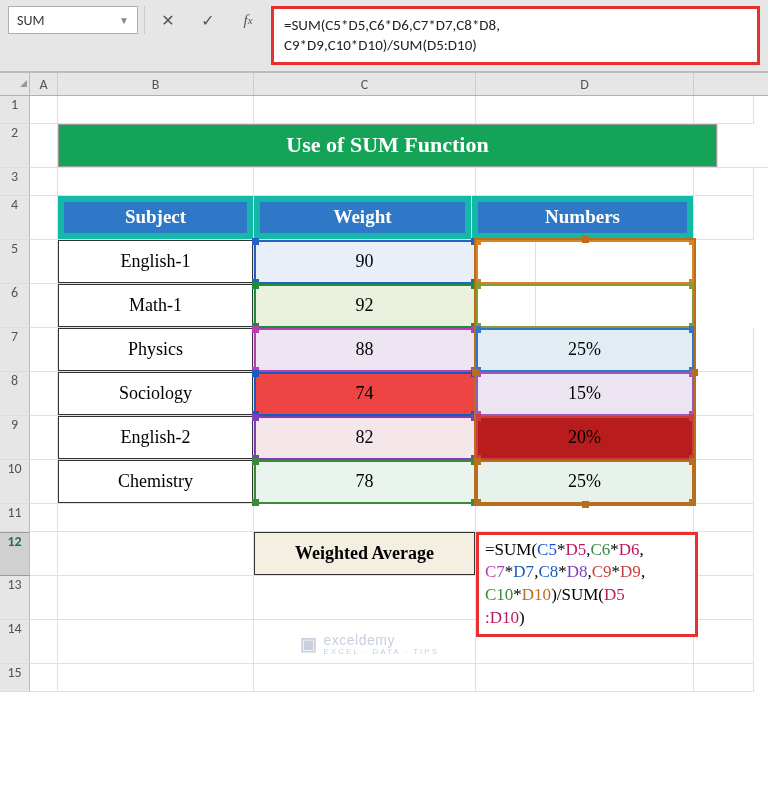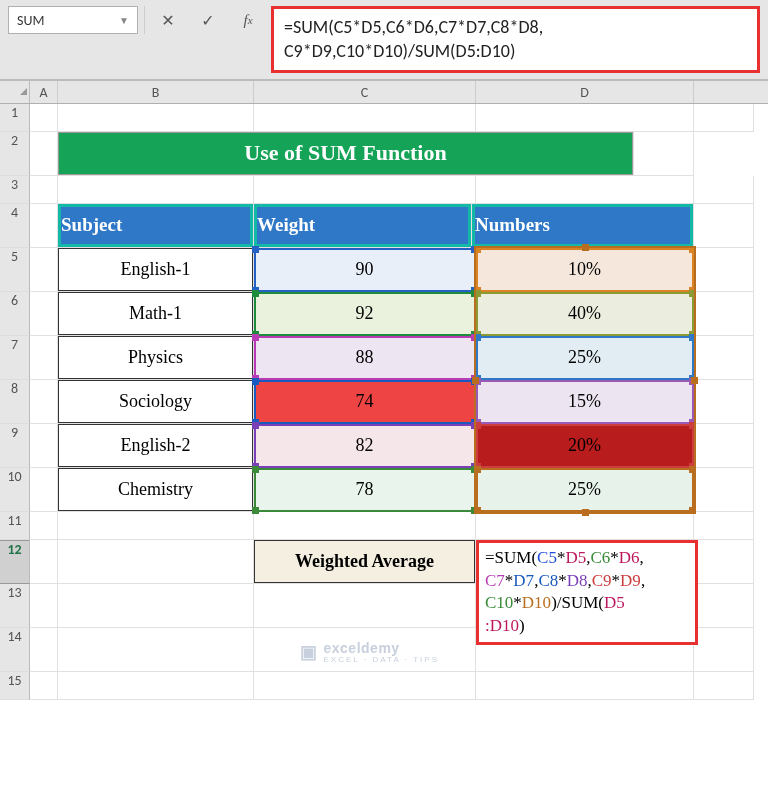--- a/index.html
+++ b/index.html
@@ -43,21 +43,21 @@
 }
 .fb-btn.cancel { color: #555; }
 .fb-btn.enter { color: #555; }
 .fb-btn.fx { font-style: italic; font-family: "Times New Roman", serif; font-size: 15px; }
 .formula-input {
   flex: 1;
   background: #fff;
   border: 3px solid #e83030;
   min-height: 58px;
   padding: 6px 10px;
-  font-size: 18px;
+  font-size: 15px;
   font-family: Calibri, Arial, sans-serif;
   color: #222;
   line-height: 1.35;
   white-space: pre-wrap;
 }
 .sheet-wrap {
   position: relative;
 }
 .col-heads {
   display: flex;
@@ -107,23 +107,23 @@
   display:flex;align-items:center;justify-content:center;
   height:100%;
   border:1px solid #999;
 }
 .th {
   background:#2f78c7;
   color:#fff;
   font-family:"Times New Roman", serif;
   font-weight:bold;
   font-size:19px;
-  display:flex;align-items:center;
+  display:flex;align-items:center;justify-content:center;
   height:100%;
-  border:3px solid #14b8a6;
+  border:6px solid #14b8a6;
 }
 .subj {
   font-family:"Times New Roman", serif;
   font-size:18px;
   display:flex;align-items:center;justify-content:center;
   border:1px solid #333;
   height:100%;
 }
 .numcell, .wtcell {
   font-family:"Times New Roman", serif;
@@ -221,21 +221,21 @@
       <div class="gr" style="height:28px">
           <div class="gc cA"></div>
           <div class="gc cB"></div>
           <div class="gc cC"></div>
           <div class="gc cD"></div>
           <div class="gc cE"></div>
         </div>
 
       <div class="gr r44">
           <div class="gc cA"></div>
-        <div class="gc" style="width:576px;padding:0">
+        <div class="gc" style="width:660px;padding:0">
           <div class="title-bar">
               <span>Use of SUM Function</span>
             </div>
         </div>
           <div class="gc cE"></div>
       </div>
 
       <div class="gr" style="height:28px">
           <div class="gc cA"></div>
           <div class="gc cB"></div>
@@ -269,42 +269,32 @@
         <div class="gc cB" style="padding:0">
             <div class="subj">
               <span>English-1</span>
             </div>
           </div>
         <div class="gc cC" style="padding:0">
             <div class="numcell tint-b">
               <span>90</span>
             </div>
           </div>
-        <div class="gc cD" style="padding:0">
-            <div class="wtcell tint-do">
-              <span>10%</span>
-            </div>
-          </div>
         <div class="gc cE"></div>
         </div>
       <div class="gr r44">
           <div class="gc cA"></div>
         <div class="gc cB" style="padding:0">
             <div class="subj">
               <span>Math-1</span>
             </div>
           </div>
         <div class="gc cC" style="padding:0">
             <div class="numcell tint-g">
               <span>92</span>
-            </div>
-          </div>
-        <div class="gc cD" style="padding:0">
-            <div class="wtcell tint-dg">
-              <span>40%</span>
             </div>
           </div>
         <div class="gc cE"></div>
         </div>
       <div class="gr r44">
           <div class="gc cA"></div>
         <div class="gc cB" style="padding:0">
             <div class="subj">
               <span>Physics</span>
             </div>
@@ -505,20 +495,20 @@
       <div class="cell-formula-box" style="left:446px;top:436px;width:222px;">
         <span>=SUM(</span><span class="c-blue">C5</span><span>*</span><span class="c-orange">D5</span><span>,</span><span class="c-dgreen">C6</span><span>*</span><span class="c-orange">D6</span><span>,</span><br>
         <span class="c-mag">C7</span><span>*</span><span class="c-dblue">D7</span><span>,</span><span class="c-dblue">C8</span><span>*</span><span class="c-purple">D8</span><span>,</span><span class="c-red">C9</span><span>*</span><span class="c-red">D9</span><span>,</span><br>
         <span class="c-dgreen">C10</span><span>*</span><span class="c-brown">D10</span><span>)/SUM(</span><span class="c-orange">D5</span><br>
         <span class="c-orange">:</span><span class="c-orange">D10</span><span>)</span>
       </div>
 
       <div class="watermark" style="left:270px;top:536px;">
         <span class="x">▣</span>
         <span>
-          <span style="font-weight:700">exceldemy</span>
+          <span style="font-weight:400">exceldemy</span>
           <span class="sub">EXCEL · DATA · TIPS</span>
         </span>
       </div>
 
     </div>
   </div>
 </div>
 
 </body></html>

